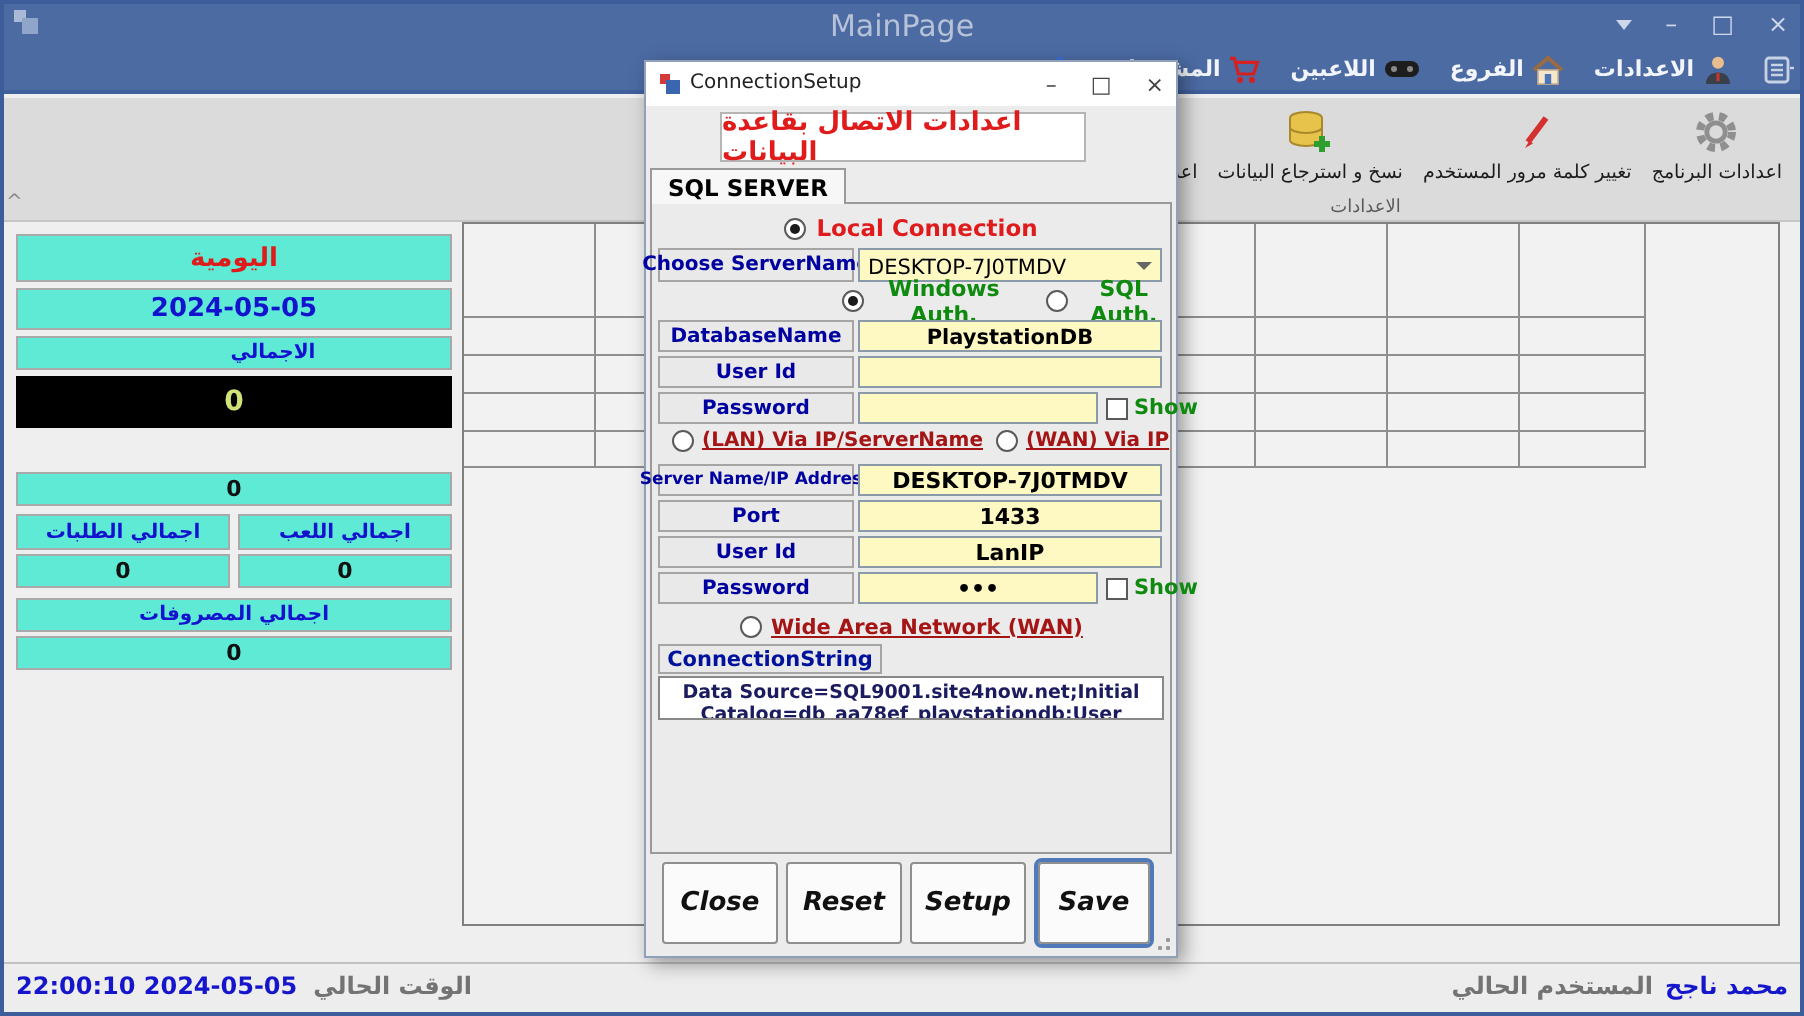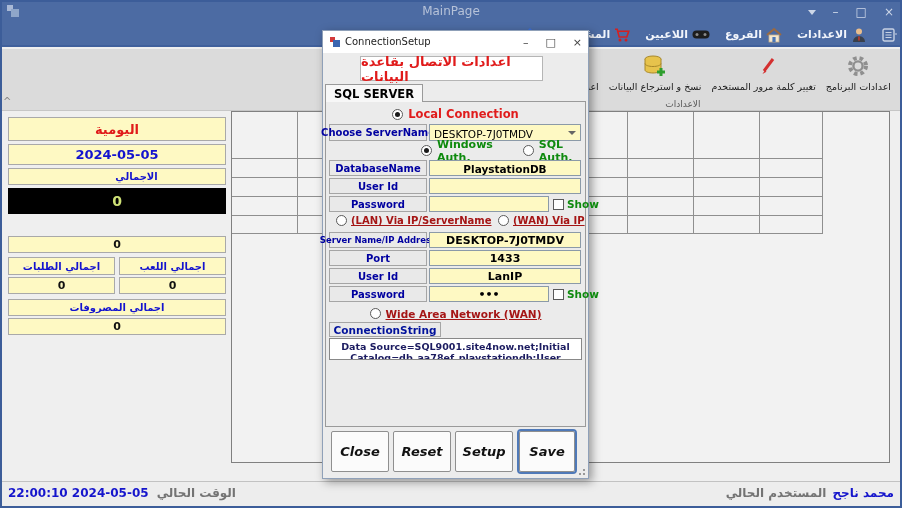--- a/index.html
+++ b/index.html
@@ -6,21 +6,21 @@
   .app{position:relative;width:902px;height:508px;background:#efefef;overflow:hidden;
        font-family:"DejaVu Sans","Liberation Sans",sans-serif;}
   .frame{position:absolute;inset:0;box-shadow:inset 0 0 0 2px #3c5d99;pointer-events:none;z-index:95;}
 
   
   .titlebar{position:absolute;left:0;top:0;width:902px;height:24px;background:#4c6ba3;}
   .win-icon{position:absolute;left:7px;top:5px;width:13px;height:13px;}
   .win-icon .sq1{position:absolute;left:0;top:0;width:6px;height:6px;background:#a9b9d6;}
   .win-icon .sq2{position:absolute;left:4px;top:4px;width:8px;height:8px;background:#8fa6c9;}
   .win-title{position:absolute;left:0;top:4px;width:902px;text-align:center;
-             font-size:12px;color:#b6c2d8;}
+             font-size:15px;color:#b6c2d8;}
   .win-ctrls{position:absolute;right:8px;top:0;height:24px;display:flex;align-items:center;gap:17px;
              color:#cdd7e8;font-size:12px;}
   .win-ctrls span{cursor:default;line-height:1;}
   .caret-down{width:0;height:0;border-left:4px solid transparent;border-right:4px solid transparent;
               border-top:5px solid #cdd7e8;display:inline-block;}
 
   
   .menubar{position:absolute;left:0;top:24px;width:902px;height:23px;background:#4c6ba3;
            border-bottom:2px solid #40609c;box-sizing:border-box;direction:rtl;
            display:flex;align-items:center;gap:15px;padding:0 5px;}
@@ -49,21 +49,21 @@
           linear-gradient(#8f8f8f,#8f8f8f),linear-gradient(#8f8f8f,#8f8f8f),
           linear-gradient(#8f8f8f,#8f8f8f),linear-gradient(#8f8f8f,#8f8f8f),
           repeating-linear-gradient(to right,transparent 0 65px,#8f8f8f 65px 66px);
         background-size:100% 1px,100% 1px,100% 1px,100% 1px,100% 100%;
         background-position:0 46px,0 65px,0 84px,0 103px,0 0;
         background-repeat:no-repeat,no-repeat,no-repeat,no-repeat,repeat;}
   .collapse{position:absolute;left:3px;top:97px;font-size:10px;color:#888;line-height:1;cursor:default;}
 
   
   .summary{position:absolute;left:6px;top:112px;width:222px;height:232px;direction:rtl;}
-  .c{position:absolute;border:1px solid #a9a9a9;background:#fef9c3;box-sizing:border-box;
+  .c{position:absolute;border:1px solid #a9a9a9;background:#5eead4;box-sizing:border-box;
      display:flex;align-items:center;justify-content:center;font-weight:bold;}
   .s-title{left:2px;right:2px;top:5px;height:24px;color:#e01b1b;font-size:13px;}
   .s-date{left:2px;right:2px;top:32px;height:21px;color:#1313cf;font-size:13px;direction:ltr;}
   .s-total-l{left:2px;right:2px;top:56px;height:17px;color:#1313cf;font-size:10px;padding-left:39px;}
   .s-total-v{left:2px;right:2px;top:76px;height:26px;background:#000;border-color:#000;
              color:#cfe277;font-size:14px;}
   .s-inv-l{left:2px;right:2px;top:105px;height:17px;color:#1313cf;font-size:10px;}
   .s-inv-v{left:2px;right:2px;top:124px;height:17px;color:#111;font-size:11px;}
   .s-play-l{right:2px;width:107px;top:145px;height:18px;color:#1313cf;font-size:10px;}
   .s-ord-l{left:2px;width:107px;top:145px;height:18px;color:#1313cf;font-size:10px;}
@@ -116,21 +116,21 @@
         border:1px solid #8b9aa8;box-sizing:border-box;display:flex;align-items:flex-end;
         justify-content:center;font-size:10.5px;color:#000;}
   .dval.short{right:auto;width:120px;}
   .dval.combo{justify-content:flex-start;padding:0 16px 0 4px;}
   .combo-caret{position:absolute;right:4px;top:6px;width:0;height:0;border-left:4px solid transparent;
         border-right:4px solid transparent;border-top:4px solid #666;}
   .vb{font-weight:bold;font-size:11px;}
   .sb{font-weight:bold;font-size:10.5px;}
   .show-wrap{position:absolute;left:227px;top:2px;display:flex;gap:3px;align-items:center;
              color:#0e8a0e;font-weight:bold;font-size:10.5px;}
-  .green{color:#0e8a0e;font-weight:bold;font-size:11px;}
+  .green{color:#0e8a0e;font-weight:bold;font-size:11px;text-align:center;}
   .redlink{color:#a51515;font-weight:bold;font-size:10px;text-decoration:underline;}
   .centerrow{display:flex;align-items:center;justify-content:center;gap:5px;}
 
   .connbox{position:absolute;left:3px;right:3px;top:236px;height:22px;background:#fff;
            border:1px solid #888;box-sizing:border-box;overflow:hidden;text-align:center;
            font-size:9.5px;font-weight:bold;color:#1b1b60;line-height:11px;padding-top:2px;}
 
   .d-buttons{position:absolute;left:0;top:398px;right:0;height:44px;}
   .dbtn{position:absolute;top:2px;height:41px;background:#fbfbfb;border:1px solid #8f8f8f;
         border-radius:2px;font-family:"DejaVu Sans","Liberation Sans",sans-serif;

